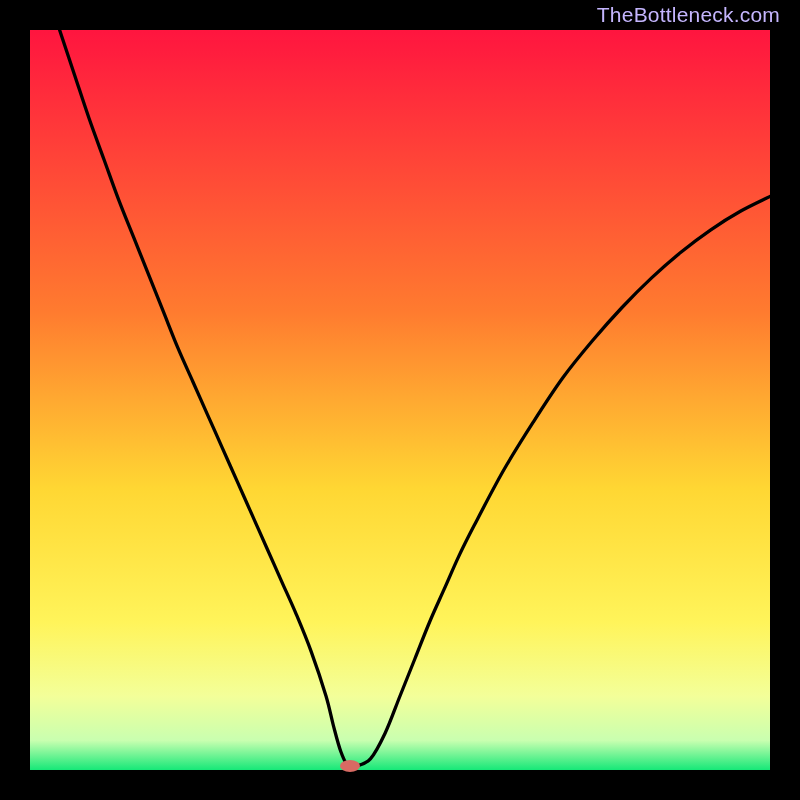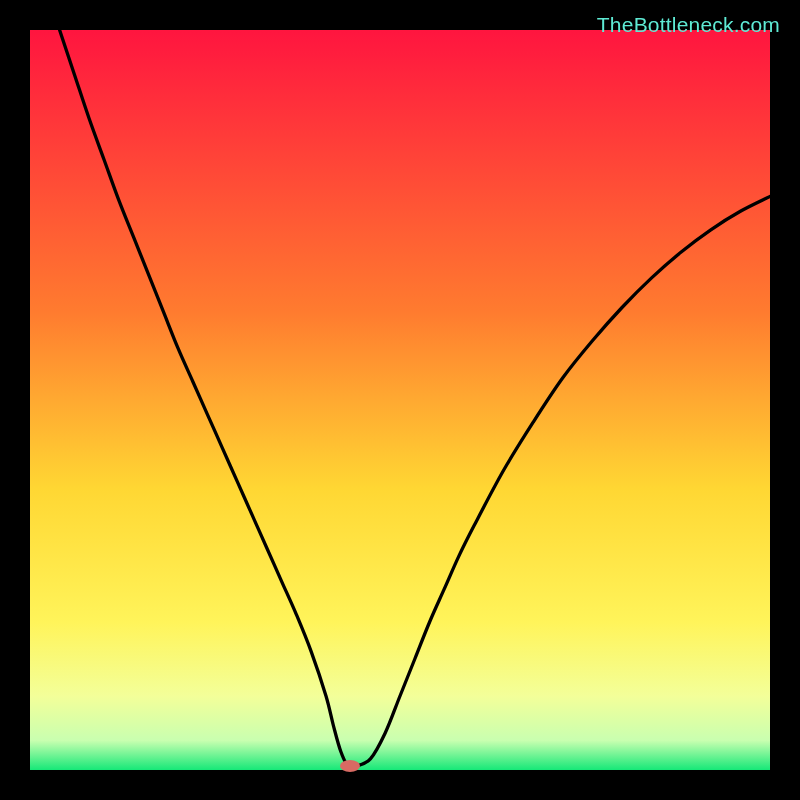--- a/index.html
+++ b/index.html
@@ -16,26 +16,25 @@
     left: 0;
     top: 0;
     width: 800px;
     height: 800px;
     background: #000;
   }
   .watermark {
     position: absolute;
     top: 3px;
     right: 20px;
-    color: #5eead4;
+    color: #c4b5fd;
     font-size: 21px;
     font-weight: 500;
     letter-spacing: 0.2px;
     z-index: 10;
-    margin-top: 10px;
   }
   .plot {
     position: absolute;
     left: 30px;
     top: 30px;
     width: 740px;
     height: 740px;
   }
   .gradient {
     position: absolute;

